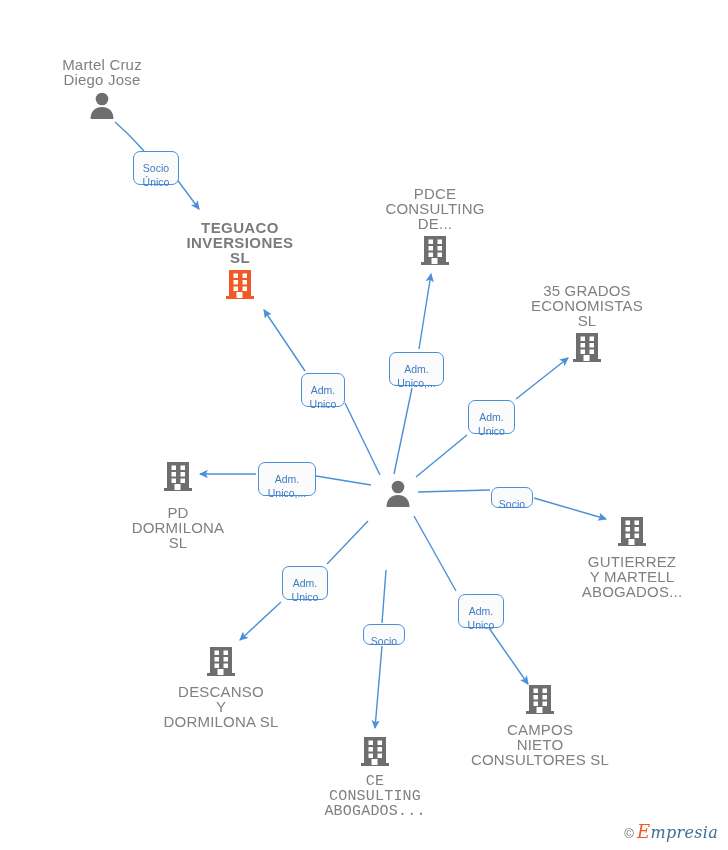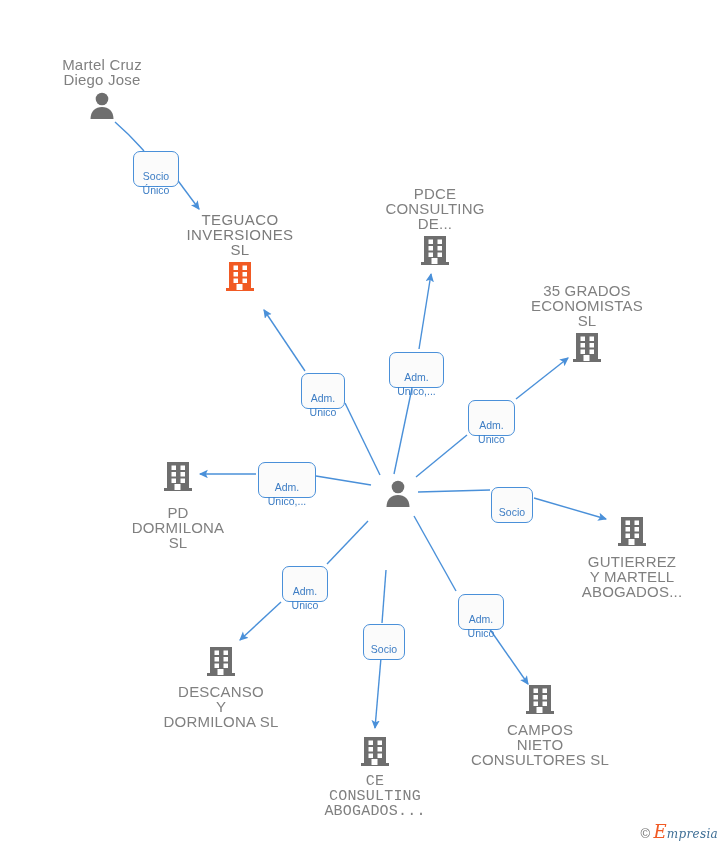--- a/index.html
+++ b/index.html
@@ -36,36 +36,37 @@
   }
   .node .lbl {
     display: block;
     font-size: 15px;
     line-height: 15px;
     color: #808080;
     letter-spacing: 0.2px;
   }
   .node.focus .lbl {
     color: #7b7b7b;
-    font-weight: normal;
+    font-weight: bold;
     letter-spacing: 0.4px;
+    margin-top: 8px;
   }
   .node.lbl-above .lbl { margin-bottom: 3px; }
   .node.lbl-below .lbl { margin-top: 3px; }
 
   .edge-label {
     position: absolute;
     border: 1.4px solid #4a90d9;
     border-radius: 7px;
     background: #fbfbfb;
     color: #3d7dc4;
     font-size: 10.5px;
     line-height: 14px;
     text-align: center;
-    padding: 17px 6px;
+    padding: 9px 6px;
     white-space: pre-line;
     box-sizing: border-box;
   }
   .watermark {
     position: absolute;
     right: 10px;
     bottom: 8px;
     font-size: 15px;
     color: #3f6f96;
     letter-spacing: 0.3px;
@@ -79,21 +80,21 @@
   .watermark .e {
     color: #f15a24;
     font-family: "DejaVu Serif", serif;
     font-style: italic;
     font-size: 18px;
   }
   .watermark .rest {
     font-family: "DejaVu Serif", serif;
     font-style: italic;
     color: #3f6f96;
-    font-size: 12px;
+    font-size: 16px;
   }
 </style>
 </head>
 <body>
 
 <div id="canvas">
 
   <svg id="edges" viewBox="0 0 728 850" xmlns="http://www.w3.org/2000/svg">
     <defs>
       <marker id="arrowhead" markerWidth="7" markerHeight="7" refX="5.6" refY="3" orient="auto" markerUnits="strokeWidth">

